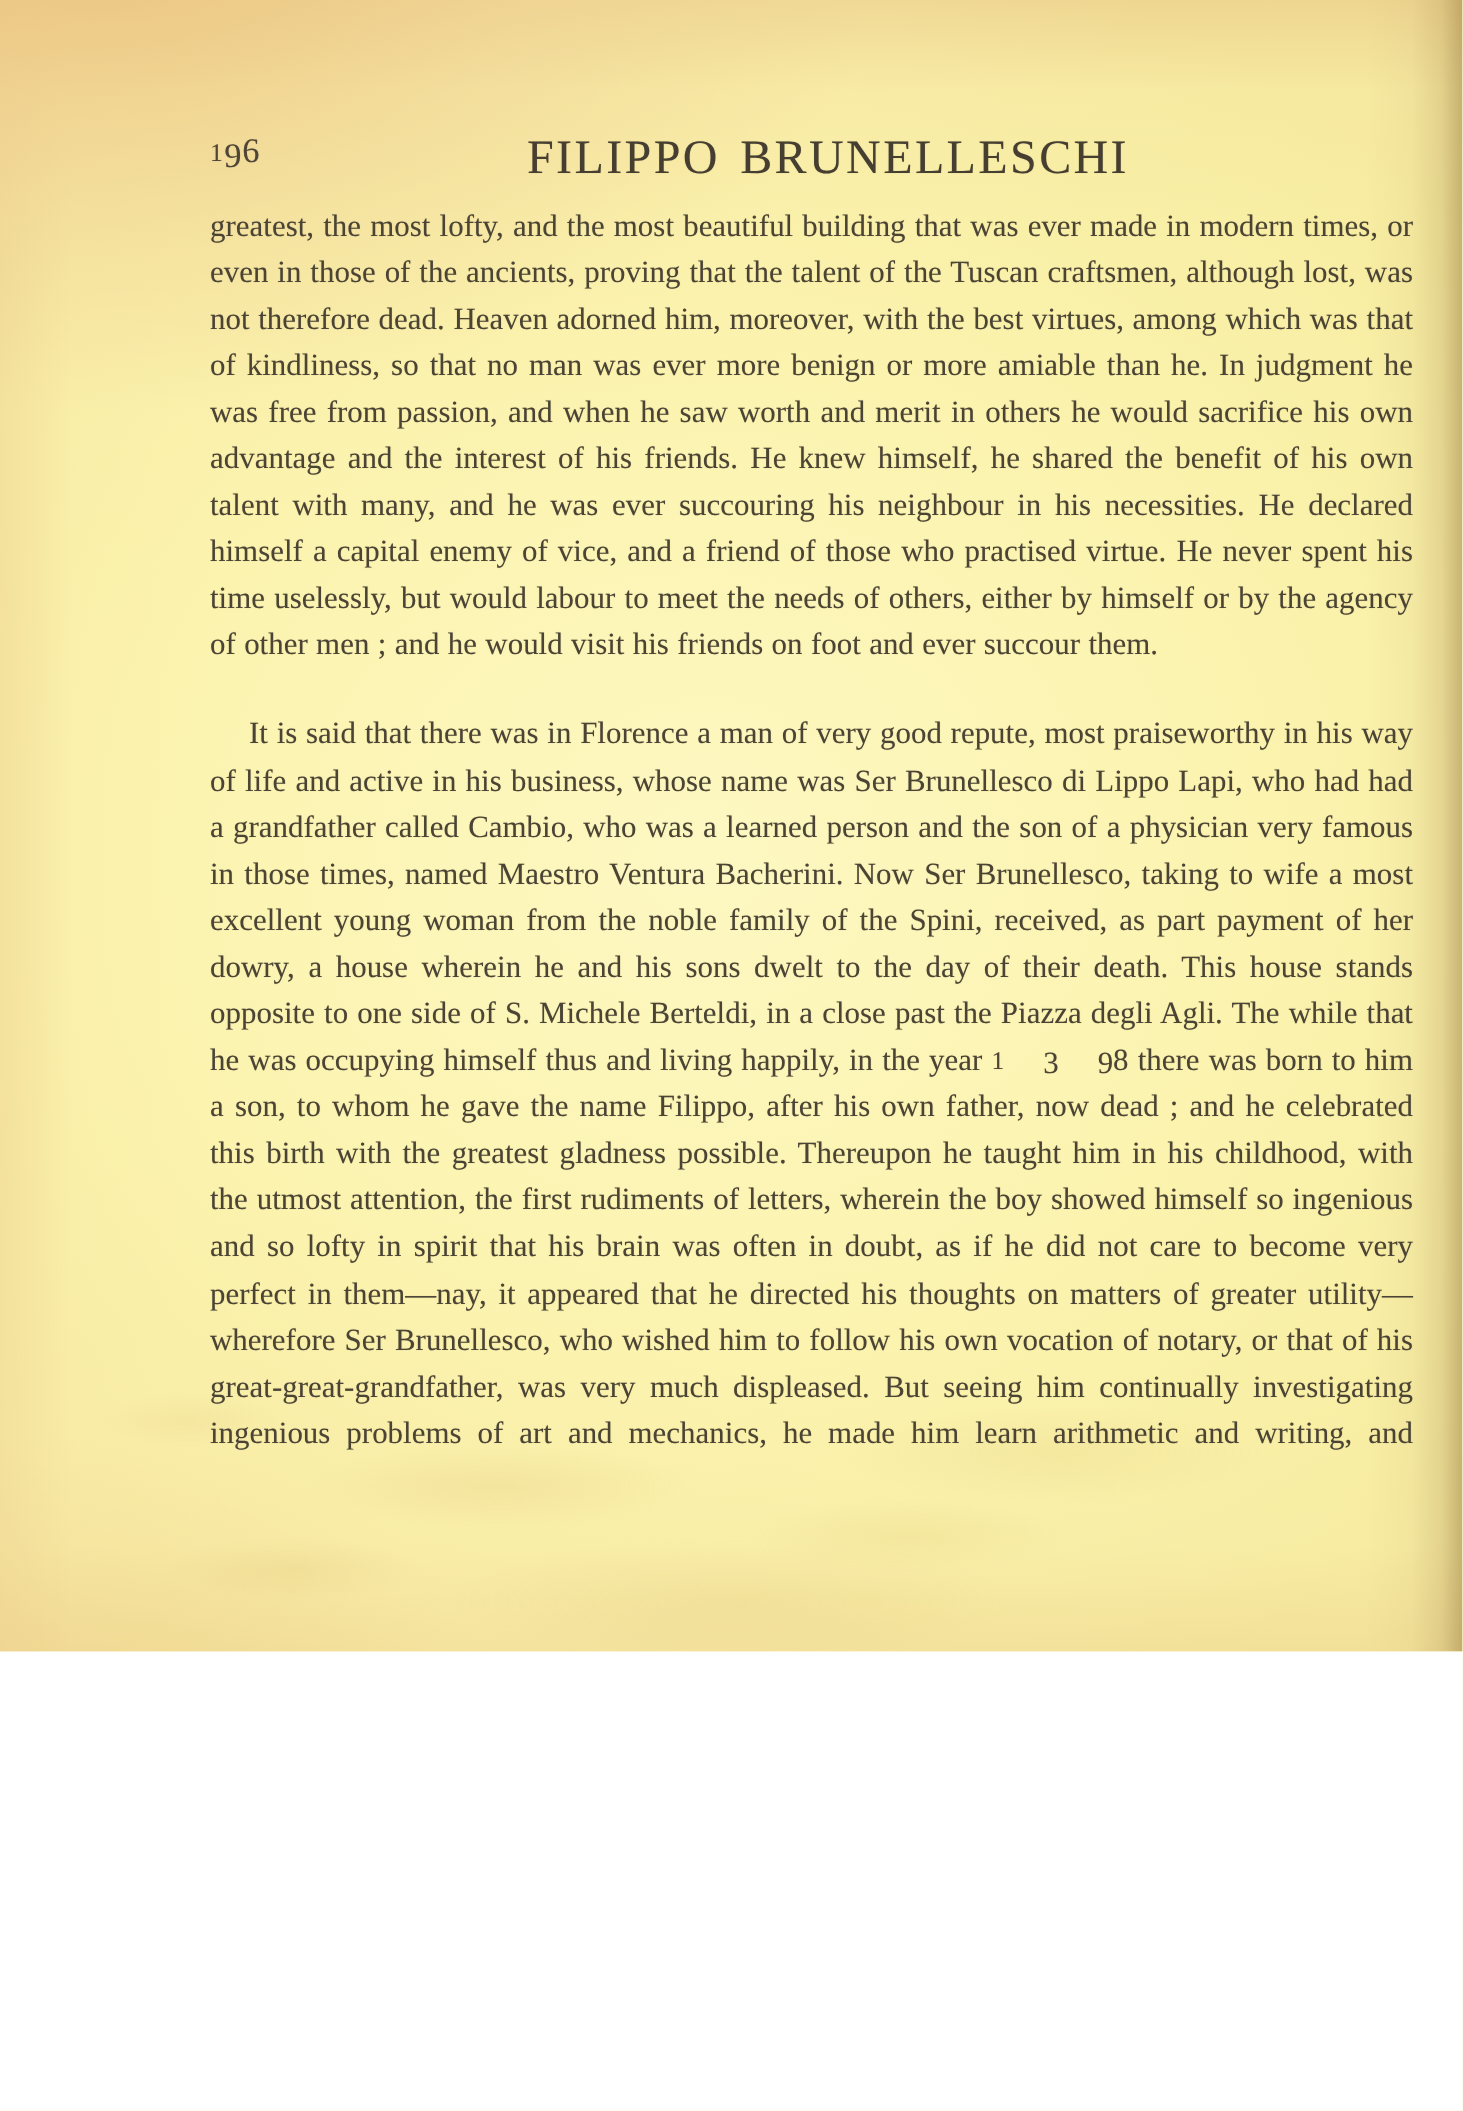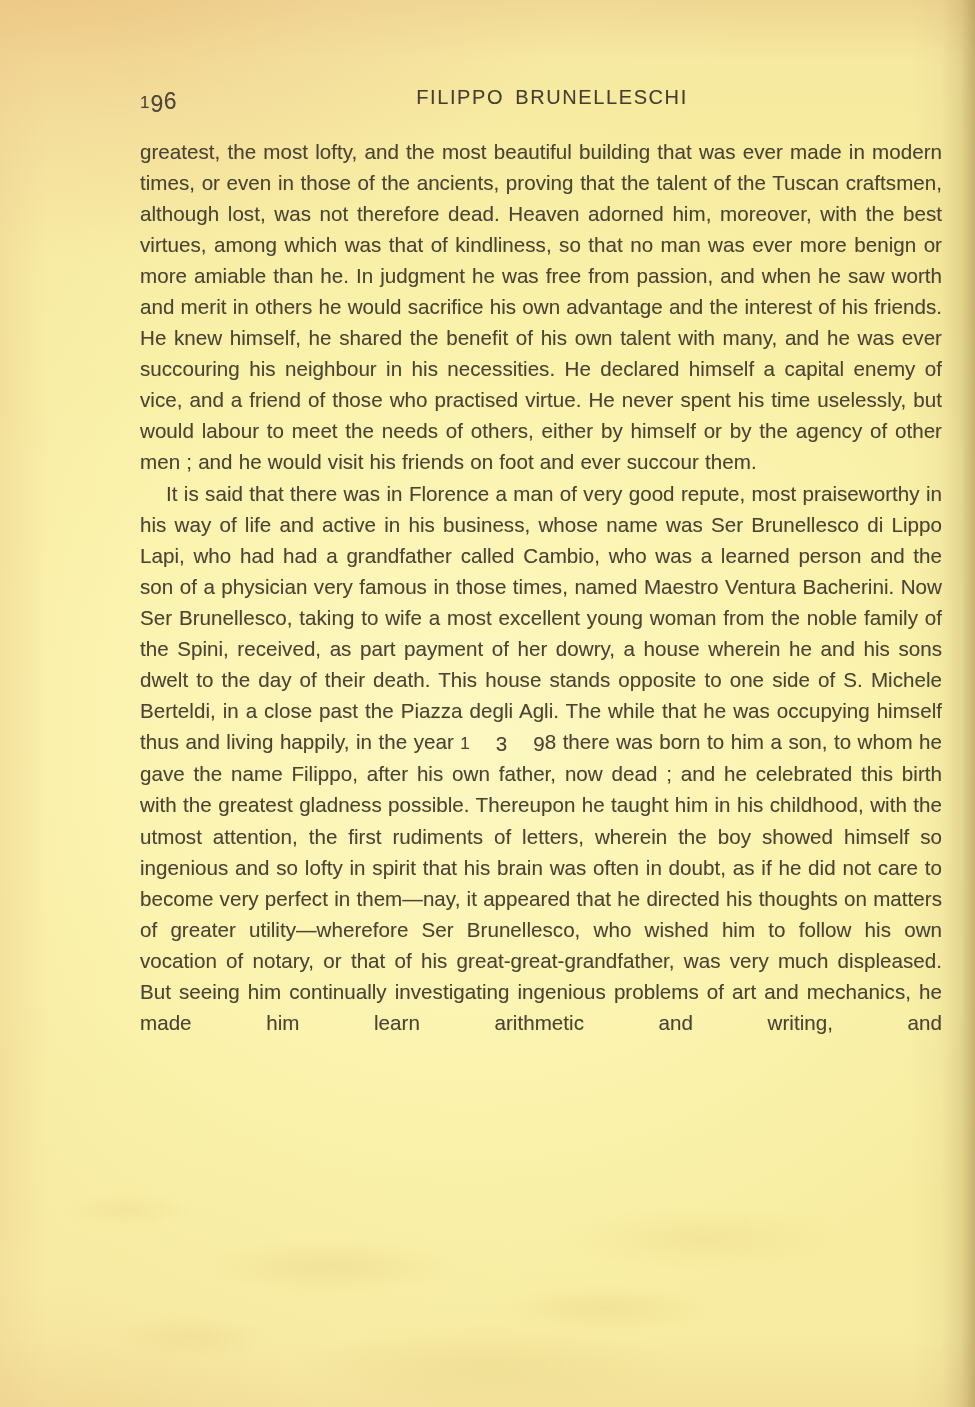--- a/index.html
+++ b/index.html
@@ -4,39 +4,39 @@
 <style>
   html, body {
     margin: 0;
     padding: 0;
     background: #ffffff;
   }
 
   .page {
     position: relative;
     width: 975px;
-    height: 1407px;
+    height: 1101px;
     overflow: hidden;
     background-color: #fbf4b4;
     background-image:
       
       linear-gradient(to left, rgba(150,120,62,0.50) 0px, rgba(170,140,80,0.26) 14px, rgba(196,170,110,0.10) 34px, rgba(210,185,130,0.0) 66px),
       
       radial-gradient(ellipse 720px 430px at 6% -4%, rgba(236,196,129,0.92) 0%, rgba(240,210,150,0.52) 42%, rgba(250,235,180,0.10) 74%, rgba(251,244,180,0) 100%),
       
       linear-gradient(to bottom, rgba(231,196,132,0.55) 0px, rgba(243,222,160,0.22) 60px, rgba(251,244,180,0) 150px),
       
       radial-gradient(ellipse 620px 380px at 2% 104%, rgba(238,208,140,0.55) 0%, rgba(248,232,170,0.22) 50%, rgba(251,244,180,0) 100%),
       
       linear-gradient(to top, rgba(236,208,142,0.42) 0px, rgba(248,233,170,0.15) 70px, rgba(251,244,180,0) 170px),
       
       linear-gradient(to right, rgba(234,203,140,0.42) 0px, rgba(247,230,168,0.14) 48px, rgba(251,244,180,0) 120px),
       
       radial-gradient(ellipse 700px 620px at 48% 52%, #fdf8c2 0%, #fbf3ae 55%, #f7ecA0 100%);
-    font-family: Liberation Sans, sans-serif;
+    font-family: Liberation Serif, serif;
     color: #4a4334;
   }
 
   
   .page::before {
     content: "";
     position: absolute;
     inset: 0;
     pointer-events: none;
     background-image:
@@ -77,21 +77,21 @@
   .folio .osf-1 { font-size: 17px; vertical-align: 1px; letter-spacing: 1px; }
   .folio .osf-9 { display: inline-block; transform: translateY(3px); }
   .folio .osf-6 { display: inline-block; }
 
   .head-title {
     position: absolute;
     left: 0;
     right: 0;
     top: 0;
     text-align: center;
-    font-size: 20px;
+    font-size: 32px;
     letter-spacing: 1.6px;
     word-spacing: 4px;
     color: #463f31;
     padding-left: 24px;
   }
 
   
   .body-col {
     position: absolute;
     left: 140px;
@@ -107,20 +107,21 @@
     line-height: 31.05px;
     letter-spacing: 0.02px;
     word-spacing: 0.4px;
     color: #4b4435;
     text-indent: 0;
     hyphens: none;
   }
 
   p.para.indented {
     text-indent: 26px;
+    margin-top: 28px;
   }
 
   
   p.para.flush-last { text-align-last: justify; }
 
   
   .osf {
     font-variant-numeric: oldstyle-nums;
     font-feature-settings: "onum" 1;
   }

